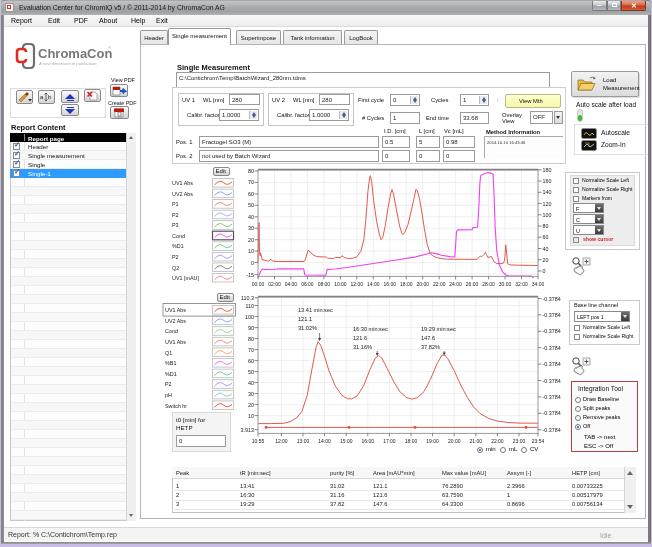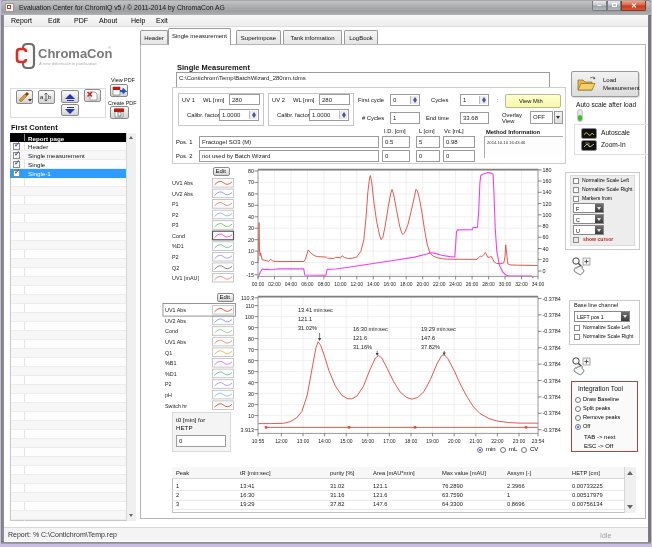--- a/index.html
+++ b/index.html
@@ -96,21 +96,21 @@
     <path d="M10 7 l5 0 l-2.4 -2.4 m2.4 2.4 l-2.4 2.4" stroke="#1b56c8" stroke-width="2" fill="none"></path>
   </svg>
 <span class="abs" style="left:108px;top:99.5px;font-size:5.4px;color:#111;">Create PDF</span>
 <div class="btn3d" style="left:110px;top:106px;width:19px;height:13px;"></div>
 <svg class="abs" style="left:110px;top:106px;" width="19" height="13" viewBox="0 0 19 13">
     <path d="M5 3 h8 v8 h-8 z" fill="#fff" stroke="#777" stroke-width="0.7"></path>
     <path d="M4 2.5 h10 v3.5 h-10 z" fill="#c21807"></path>
     <path d="M8 6 h3 v4 h-3 z" fill="none" stroke="#555" stroke-width="0.7"></path>
   </svg>
 
-<span class="abs" style="left:11px;top:123px;font-size:7.5px;font-weight:bold;color:#111;">First Content</span>
+<span class="abs" style="left:11px;top:123px;font-size:7.5px;font-weight:bold;color:#111;">Report Content</span>
 
 <div class="abs" style="left:10px;top:133px;width:126px;height:388px;background:#fdfdfd;border:1px solid #c8c8c8;"></div>
 <div class="abs" style="left:10px;top:133px;width:116px;height:8.5px;background:#000;"></div>
 <div class="abs" style="left:24px;top:134px;width:1px;height:7px;background:#888;"></div>
 <span class="abs" style="left:28px;top:134.5px;font-size:6.2px;font-weight:bold;color:#fff;">Report page</span>
 
 <div class="abs" style="left:126px;top:133px;width:10px;height:388px;background:#f0f0f0;border-left:1px solid #d5d5d5;"></div>
 <div class="abs" style="left:128.5px;top:136px;width:0;height:0;border-left:2.5px solid transparent;border-right:2.5px solid transparent;border-bottom:3.5px solid #666;"></div>
 <div class="abs" style="left:128.5px;top:514px;width:0;height:0;border-left:2.5px solid transparent;border-right:2.5px solid transparent;border-top:3.5px solid #666;"></div>
 

